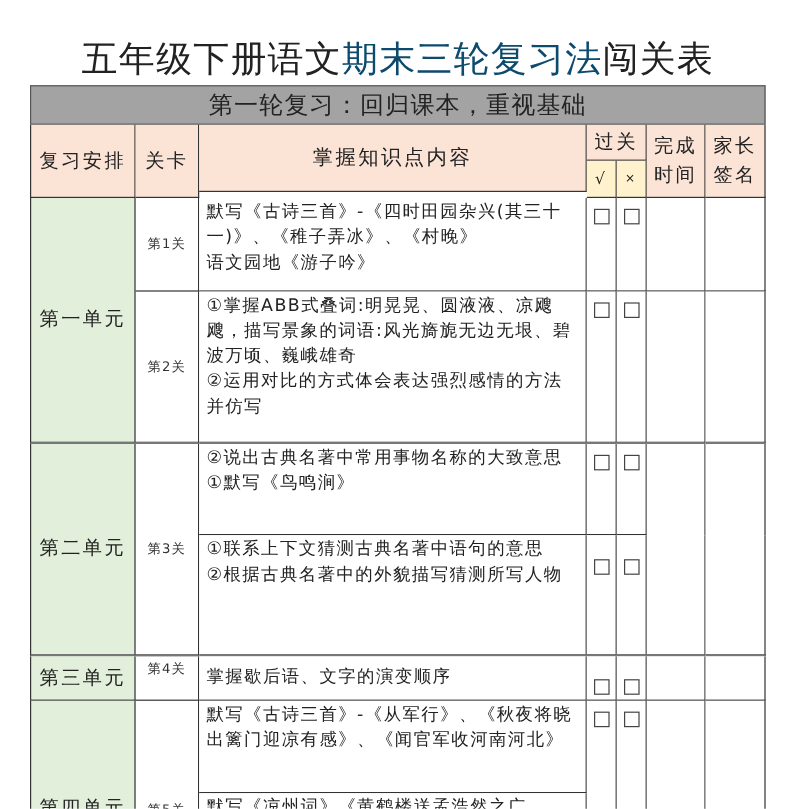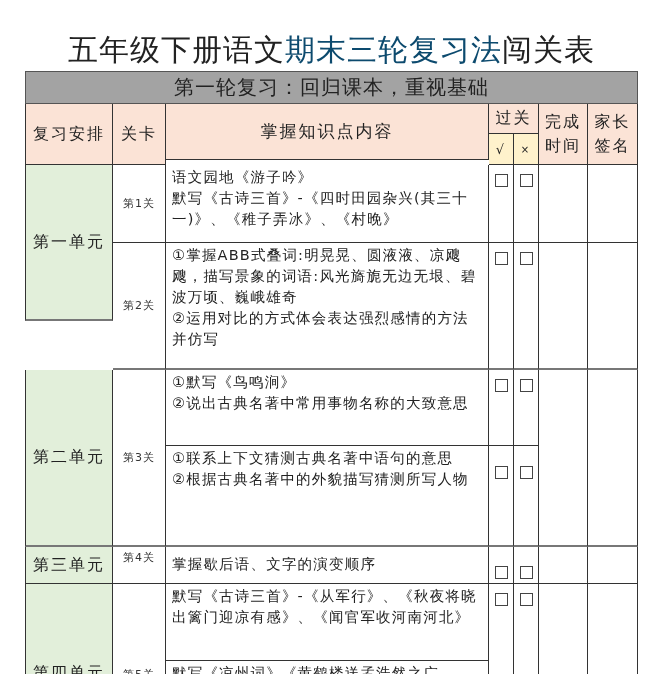--- a/index.html
+++ b/index.html
@@ -39,26 +39,26 @@
 
   <div class="cell hdr leftb" style="left:0;top:33px;width:88px;height:61px;">复习安排</div>
   <div class="cell hdr" style="left:88px;top:33px;width:53px;height:61px;">关卡</div>
   <div class="cell hdr" style="left:141px;top:33px;width:323px;height:56px;font-size:17px;">掌握知识点内容</div>
   <div class="cell hdr" style="left:464px;top:33px;width:50px;height:30px;">过关</div>
   <div class="cell hdr hdr-yellow" style="left:464px;top:63px;width:25px;height:31px;">√</div>
   <div class="cell hdr hdr-yellow" style="left:489px;top:63px;width:25px;height:31px;font-size:10px;">×</div>
   <div class="cell hdr" style="left:514px;top:33px;width:49px;height:61px;padding:0 6px;line-height:24px;">完成时间</div>
   <div class="cell hdr" style="left:563px;top:33px;width:50px;height:61px;padding:0 6px;line-height:24px;">家长签名</div>
 
-  <div class="cell unit leftb thick-b" style="left:0;top:94px;width:88px;height:156px;">第一单元</div>
+  <div class="cell unit leftb thick-b" style="left:0;top:94px;width:88px;height:205px;">第一单元</div>
 
   <div class="cell gate" style="left:88px;top:94px;width:53px;height:78px;">第1关</div>
   <div class="cell content" style="left:141px;top:94px;width:323px;height:78px;">
+    <div>默写《古诗三首》-《四时田园杂兴(其三十一)》、《稚子弄冰》、《村晚》</div>
     <div>语文园地《游子吟》</div>
-    <div>默写《古诗三首》-《四时田园杂兴(其三十一)》、《稚子弄冰》、《村晚》</div>
   </div>
   <div class="cell chk" style="left:464px;top:94px;width:25px;height:78px;">
       <div class="box"></div>
     </div>
   <div class="cell chk" style="left:489px;top:94px;width:25px;height:78px;">
       <div class="box"></div>
     </div>
   <div class="cell empty" style="left:514px;top:94px;width:49px;height:78px;"></div>
   <div class="cell empty" style="left:563px;top:94px;width:50px;height:78px;"></div>
 
@@ -72,22 +72,22 @@
     </div>
   <div class="cell chk thick-b" style="left:489px;top:172px;width:25px;height:127px;">
       <div class="box"></div>
     </div>
   <div class="cell empty thick-b" style="left:514px;top:172px;width:49px;height:127px;"></div>
   <div class="cell empty thick-b" style="left:563px;top:172px;width:50px;height:127px;"></div>
 
   <div class="cell unit leftb thick-b" style="left:0;top:299px;width:88px;height:177px;">第二单元</div>
   <div class="cell gate thick-b" style="left:88px;top:299px;width:53px;height:177px;">第3关</div>
   <div class="cell content" style="left:141px;top:299px;width:323px;height:76px;">
+    <div>②说出古典名著中常用事物名称的大致意思</div>
     <div>①默写《鸟鸣涧》</div>
-    <div>②说出古典名著中常用事物名称的大致意思</div>
   </div>
   <div class="cell chk" style="left:464px;top:299px;width:25px;height:76px;">
       <div class="box"></div>
     </div>
   <div class="cell chk" style="left:489px;top:299px;width:25px;height:76px;">
       <div class="box"></div>
     </div>
   <div class="cell empty" style="left:514px;top:299px;width:49px;height:76px;border-bottom:none;"></div>
   <div class="cell empty" style="left:563px;top:299px;width:50px;height:76px;border-bottom:none;"></div>
   <div class="cell content thick-b" style="left:141px;top:375px;width:323px;height:101px;">

